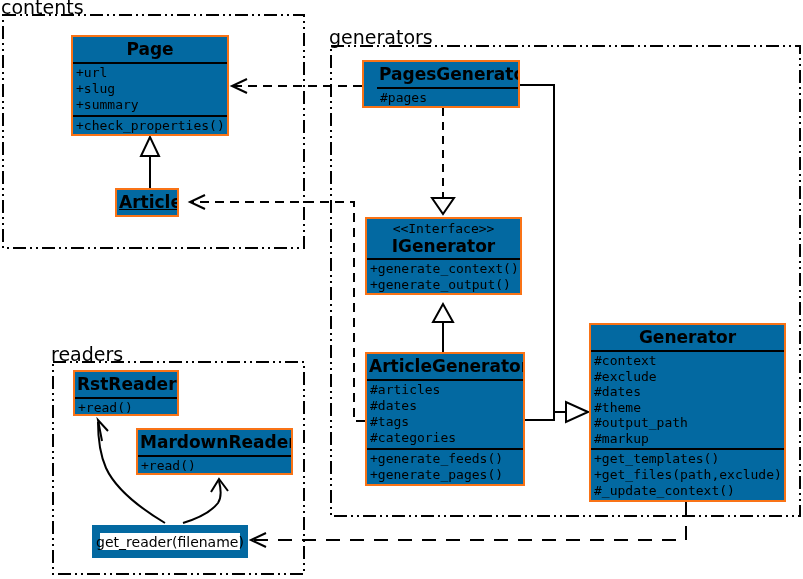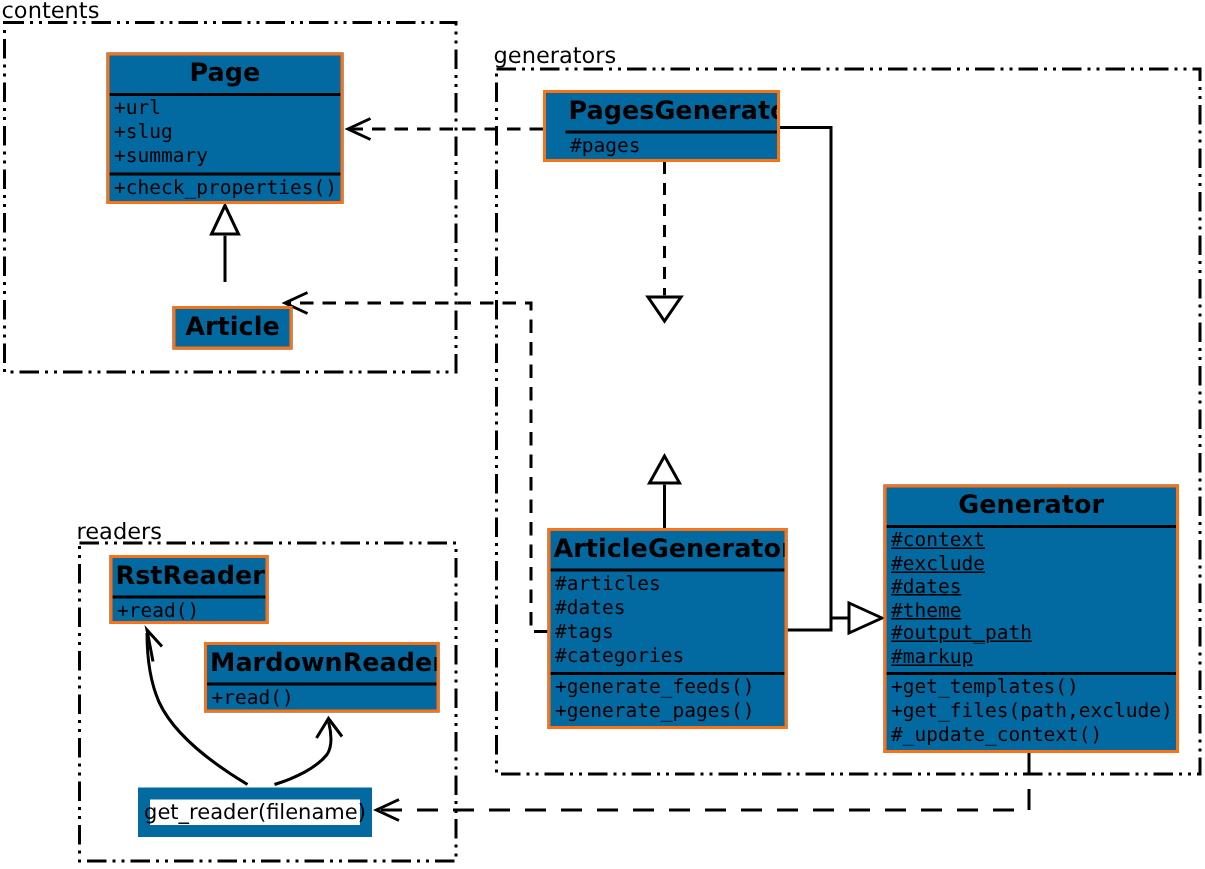--- a/index.html
+++ b/index.html
@@ -2,41 +2,41 @@
 <html><head>
 <meta charset="utf-8">
 <style>
   html, body { margin:0; padding:0; background:#ffffff; }
   .stage {
     position:relative; width:803px; height:579px; background:#ffffff;
     font-family:"DejaVu Sans", sans-serif; color:#000;
   }
   svg.edge-layer { position:absolute; left:0; top:0; z-index:1; }
   .pkg-label {
-    position:absolute; z-index:2; font-size:15px; line-height:15px; color:#000;
+    position:absolute; z-index:2; font-size:19px; line-height:15px; color:#000;
     background:transparent; white-space:nowrap;
   }
   .uml-class {
     position:absolute; z-index:3; box-sizing:border-box;
     background:#0369a1; border:2px solid #f97316; overflow:hidden;
   }
   .uml-title {
     font-family:"DejaVu Sans", sans-serif; font-weight:bold; font-size:17px;
     line-height:20px; text-align:center; padding:2px 2px 3px; white-space:nowrap;
   }
   .uml-stereotype {
     font-family:"DejaVu Sans Mono", monospace; font-weight:normal; font-size:13px;
     line-height:15px; text-align:center; white-space:nowrap;
   }
   .uml-section { border-top:2px solid #000; padding:1px 3px 2px; }
   .uml-member {
     font-family:"DejaVu Sans Mono", monospace; font-size:13px; line-height:16px;
     white-space:pre;
   }
-  .tight .uml-member { line-height:15.5px;text-decoration:underline; }
+  .tight .uml-member { line-height:15.5px; }
   .fn-box {
     position:absolute; z-index:3; box-sizing:border-box; background:#ffffff;
     border:8px solid #0369a1; display:flex; align-items:center; justify-content:center;
     font-size:14px; white-space:nowrap;
   }
 </style>
 </head>
 <body>
 
 <div class="stage">
@@ -85,31 +85,41 @@
     <div class="uml-section">
       <div class="uml-member">+url</div>
       <div class="uml-member">+slug</div>
       <div class="uml-member">+summary</div>
     </div>
     <div class="uml-section">
       <div class="uml-member">+check_properties()</div>
     </div>
   </div>
 
-  <div class="uml-class" style="left:115px; top:204px; width:80px; height:29px;">
+  <div class="uml-class" style="left:115px; top:188px; width:64px; height:29px;text-decoration:underline;">
     <div class="uml-title">Article</div>
   </div>
 
   <div class="uml-class" style="left:362px; top:60px; width:158px; height:48px;padding-left:13px;">
     <div class="uml-title">PagesGenerator</div>
     <div class="uml-section">
       <div class="uml-member">#pages</div>
     </div>
   </div>
 
+  <div class="uml-class" style="left:365px; top:217px; width:157px; height:78px;">
+    <div class="uml-title" style="padding:2px 2px 2px;">
+      <div class="uml-stereotype">&lt;&lt;Interface&gt;&gt;</div>
+      <div>IGenerator</div>
+    </div>
+    <div class="uml-section">
+      <div class="uml-member">+generate_context()</div>
+      <div class="uml-member">+generate_output()</div>
+    </div>
+  </div>
 
   <div class="uml-class" style="left:365px; top:352px; width:160px; height:134px;">
     <div class="uml-title">ArticleGenerator</div>
     <div class="uml-section">
       <div class="uml-member">#articles</div>
       <div class="uml-member">#dates</div>
       <div class="uml-member">#tags</div>
       <div class="uml-member">#categories</div>
     </div>
     <div class="uml-section">

